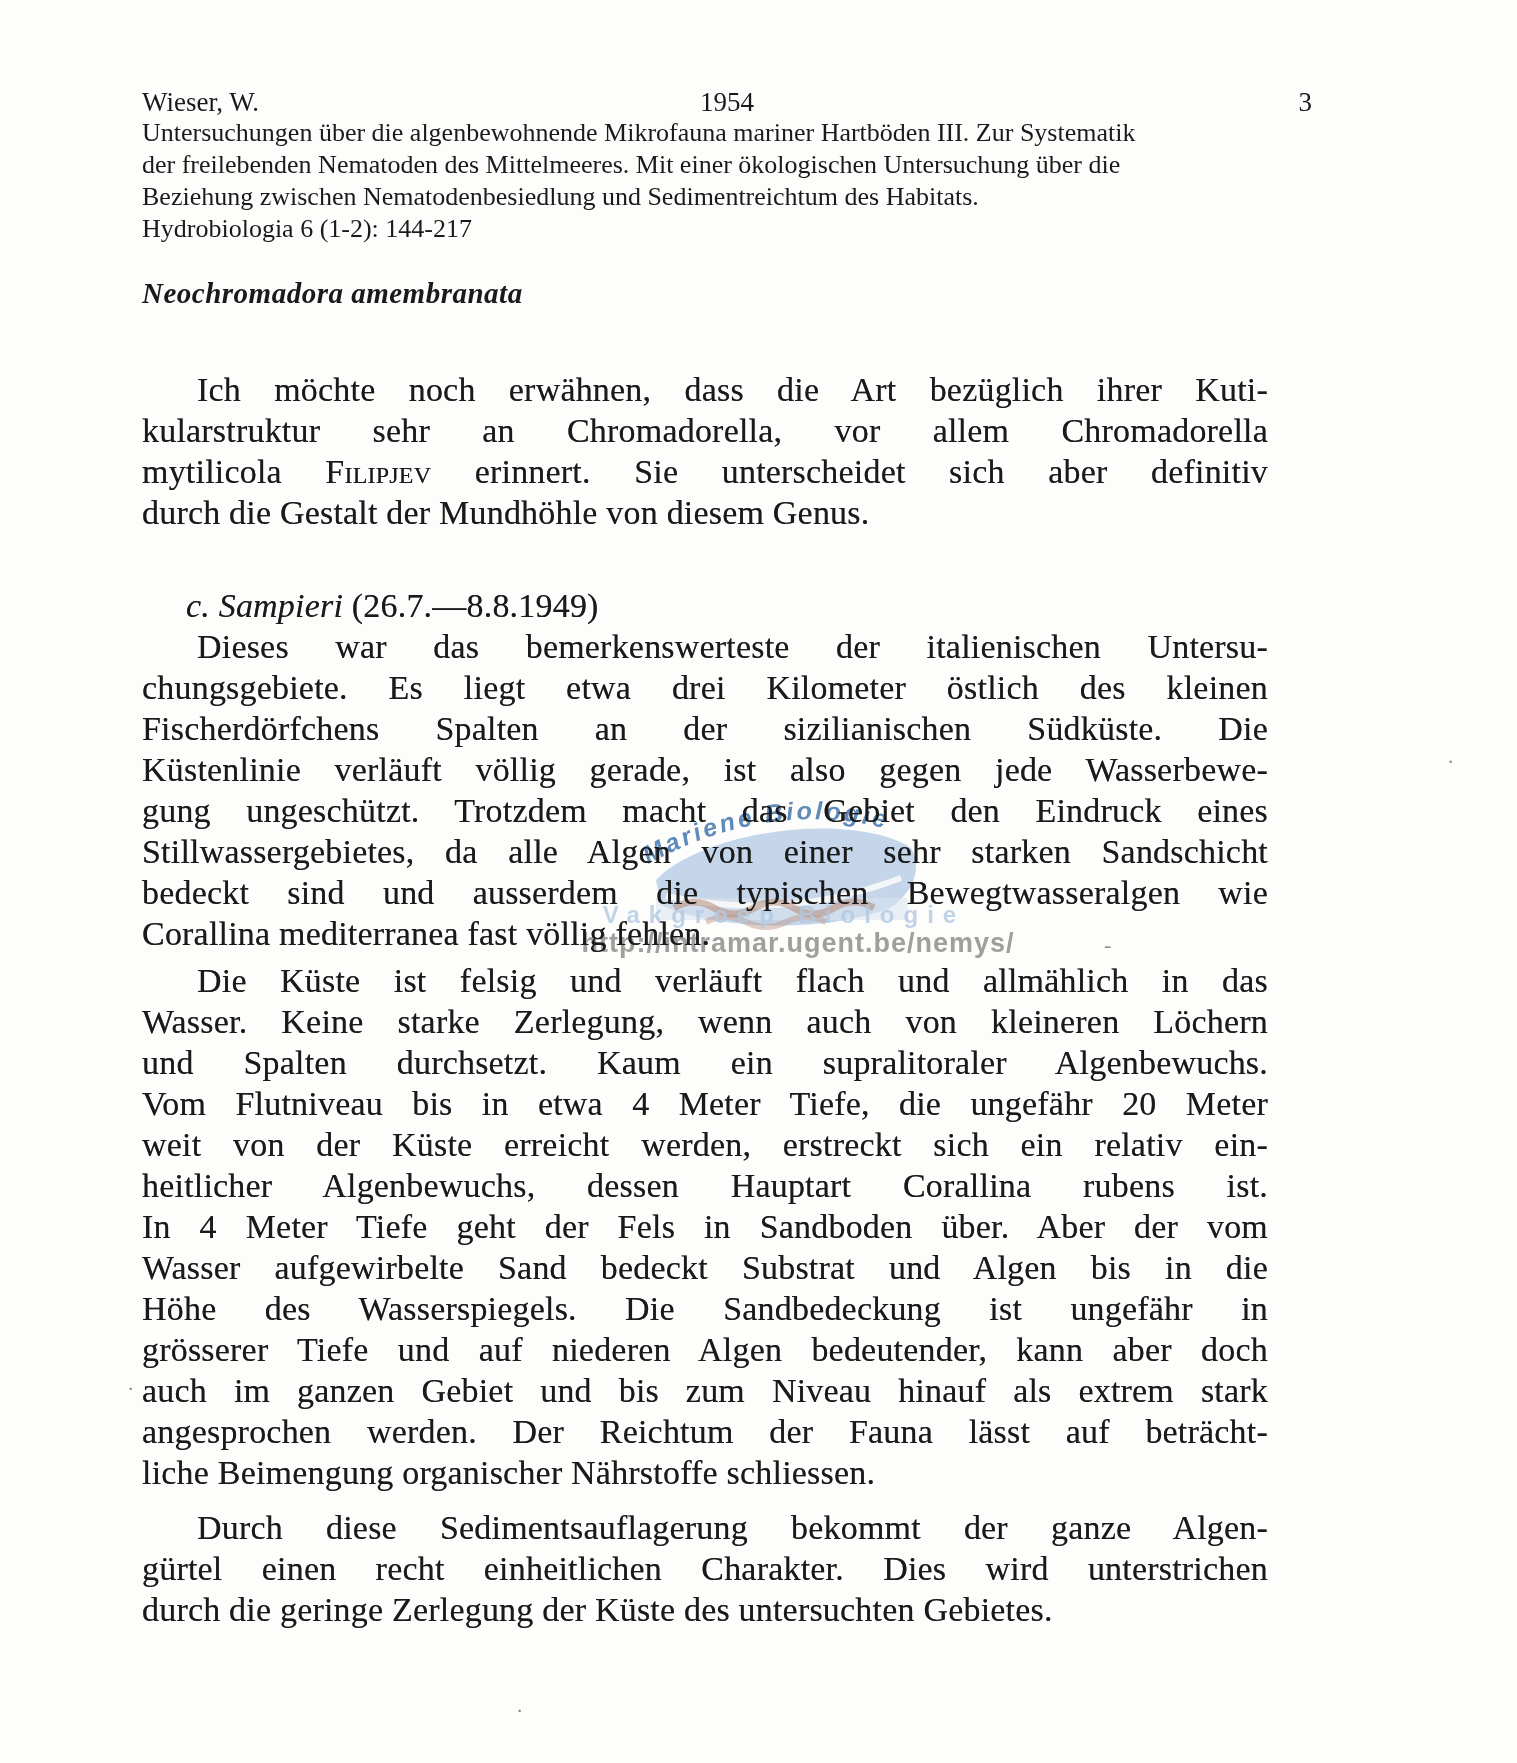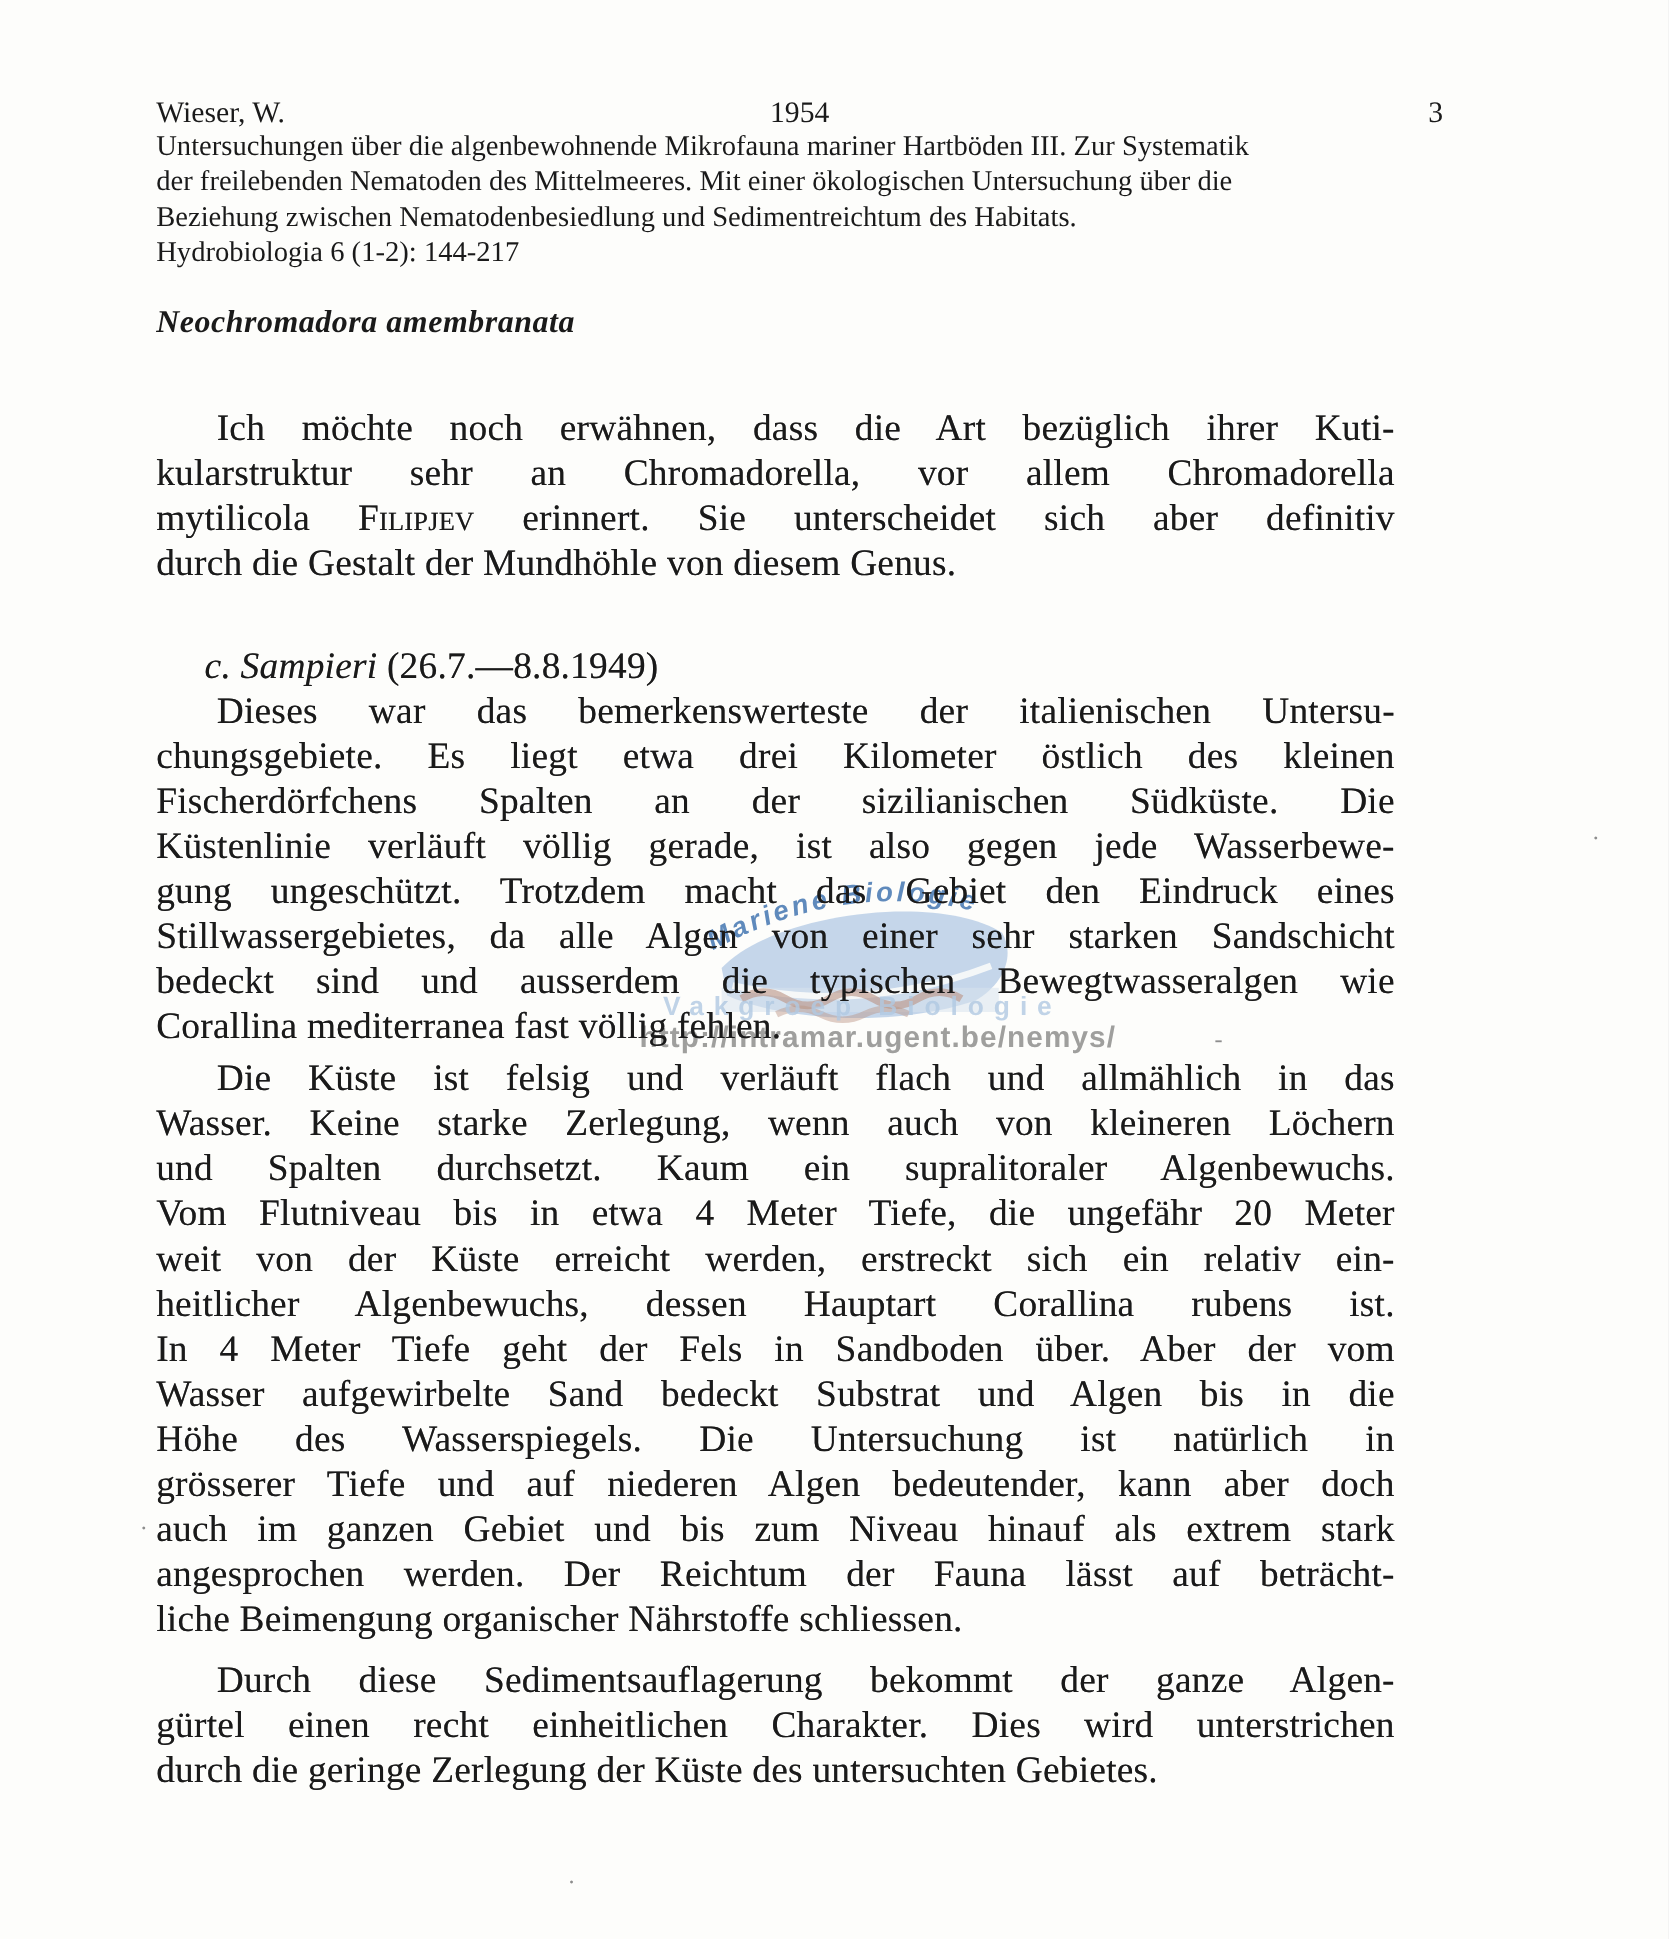--- a/index.html
+++ b/index.html
@@ -104,21 +104,21 @@
       </div>
       <div class="block paragraph p3">
         <div class="line indent"><span>Die Küste ist felsig und verläuft flach und allmählich in das</span></div>
         <div class="line"><span>Wasser. Keine starke Zerlegung, wenn auch von kleineren Löchern</span></div>
         <div class="line"><span>und Spalten durchsetzt. Kaum ein supralitoraler Algenbewuchs.</span></div>
         <div class="line"><span>Vom Flutniveau bis in etwa 4 Meter Tiefe, die ungefähr 20 Meter</span></div>
         <div class="line"><span>weit von der Küste erreicht werden, erstreckt sich ein relativ ein-</span></div>
         <div class="line"><span>heitlicher Algenbewuchs, dessen Hauptart Corallina rubens ist.</span></div>
         <div class="line"><span>In 4 Meter Tiefe geht der Fels in Sandboden über. Aber der vom</span></div>
         <div class="line"><span>Wasser aufgewirbelte Sand bedeckt Substrat und Algen bis in die</span></div>
-        <div class="line"><span>Höhe des Wasserspiegels. Die Untersuchung ist natürlich in</span></div>
+        <div class="line"><span>Höhe des Wasserspiegels. Die Sandbedeckung ist ungefähr in</span></div>
         <div class="line"><span>grösserer Tiefe und auf niederen Algen bedeutender, kann aber doch</span></div>
         <div class="line"><span>auch im ganzen Gebiet und bis zum Niveau hinauf als extrem stark</span></div>
         <div class="line"><span>angesprochen werden. Der Reichtum der Fauna lässt auf beträcht-</span></div>
         <div class="line last"><span>liche Beimengung organischer Nährstoffe schliessen.</span></div>
       </div>
       <div class="block paragraph p4">
         <div class="line indent"><span>Durch diese Sedimentsauflagerung bekommt der ganze Algen-</span></div>
         <div class="line"><span>gürtel einen recht einheitlichen Charakter. Dies wird unterstrichen</span></div>
         <div class="line last"><span>durch die geringe Zerlegung der Küste des untersuchten Gebietes.</span></div>
       </div>

